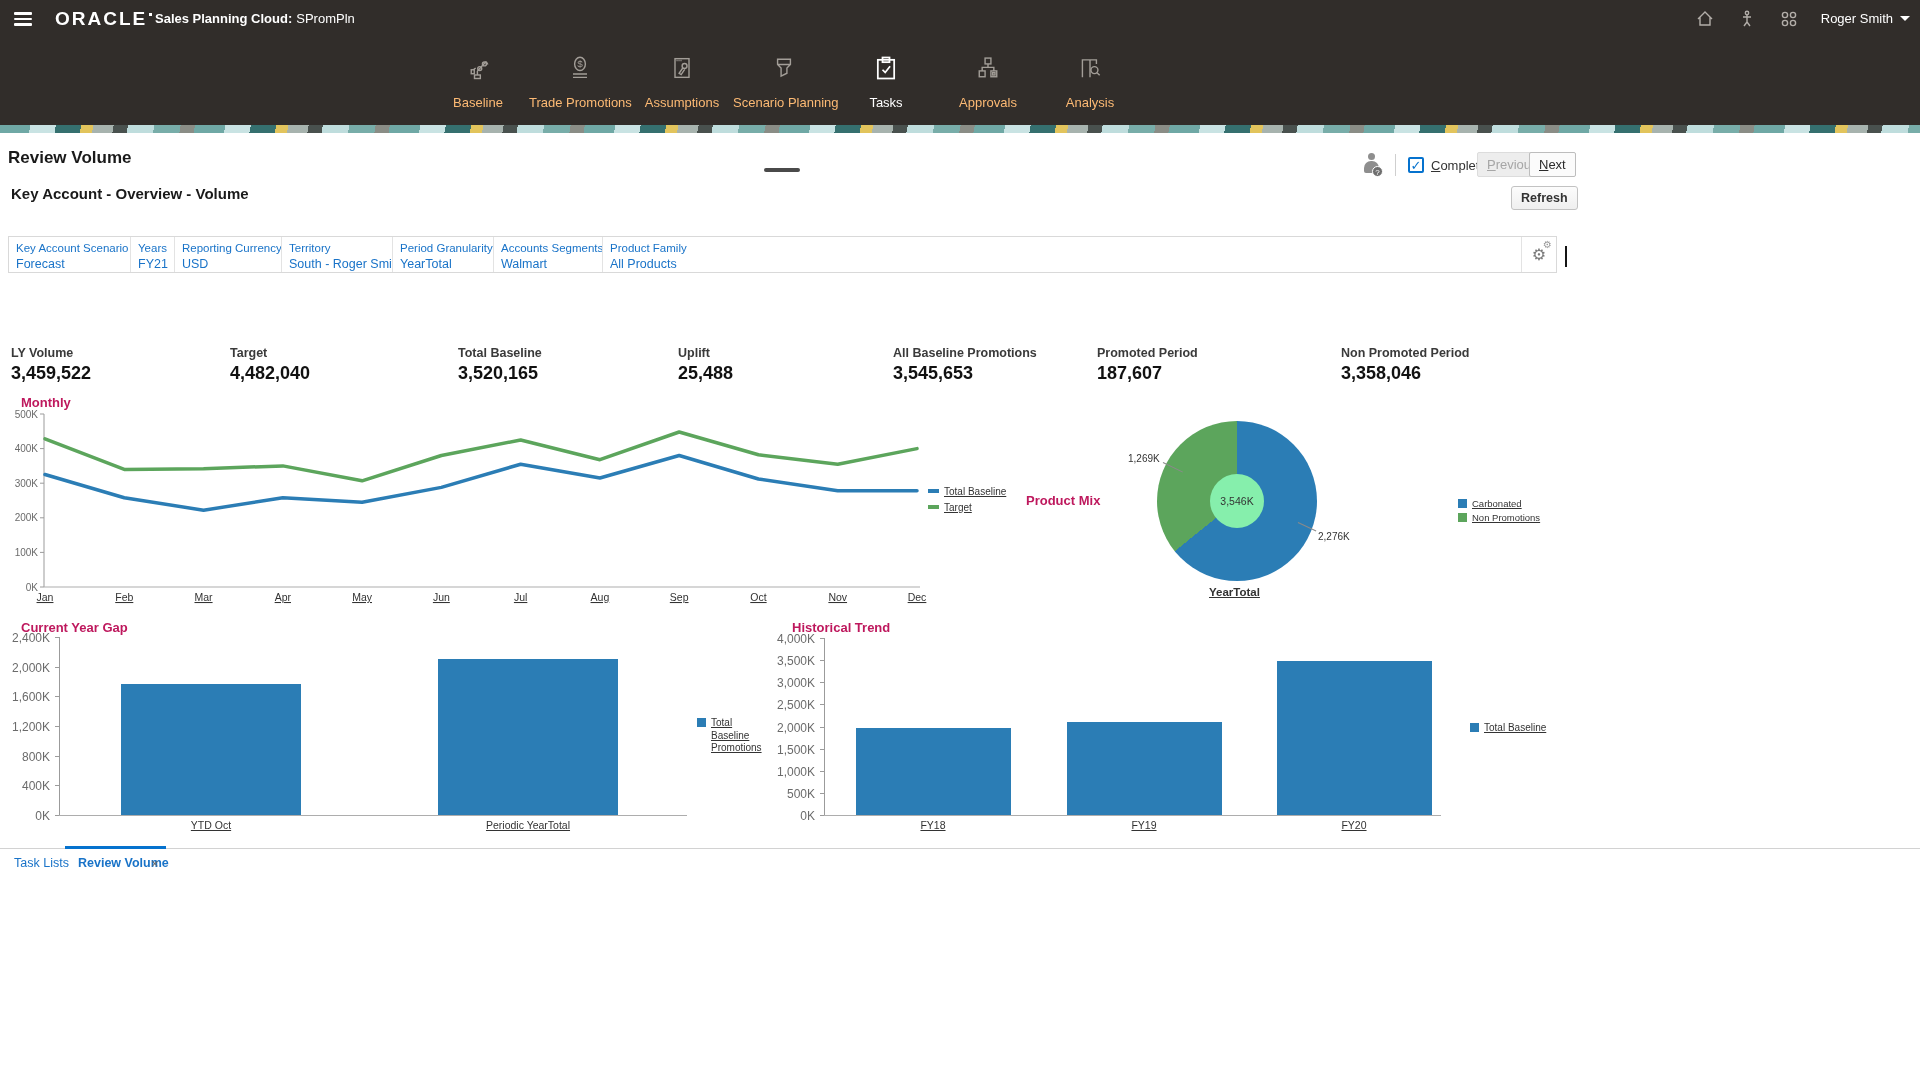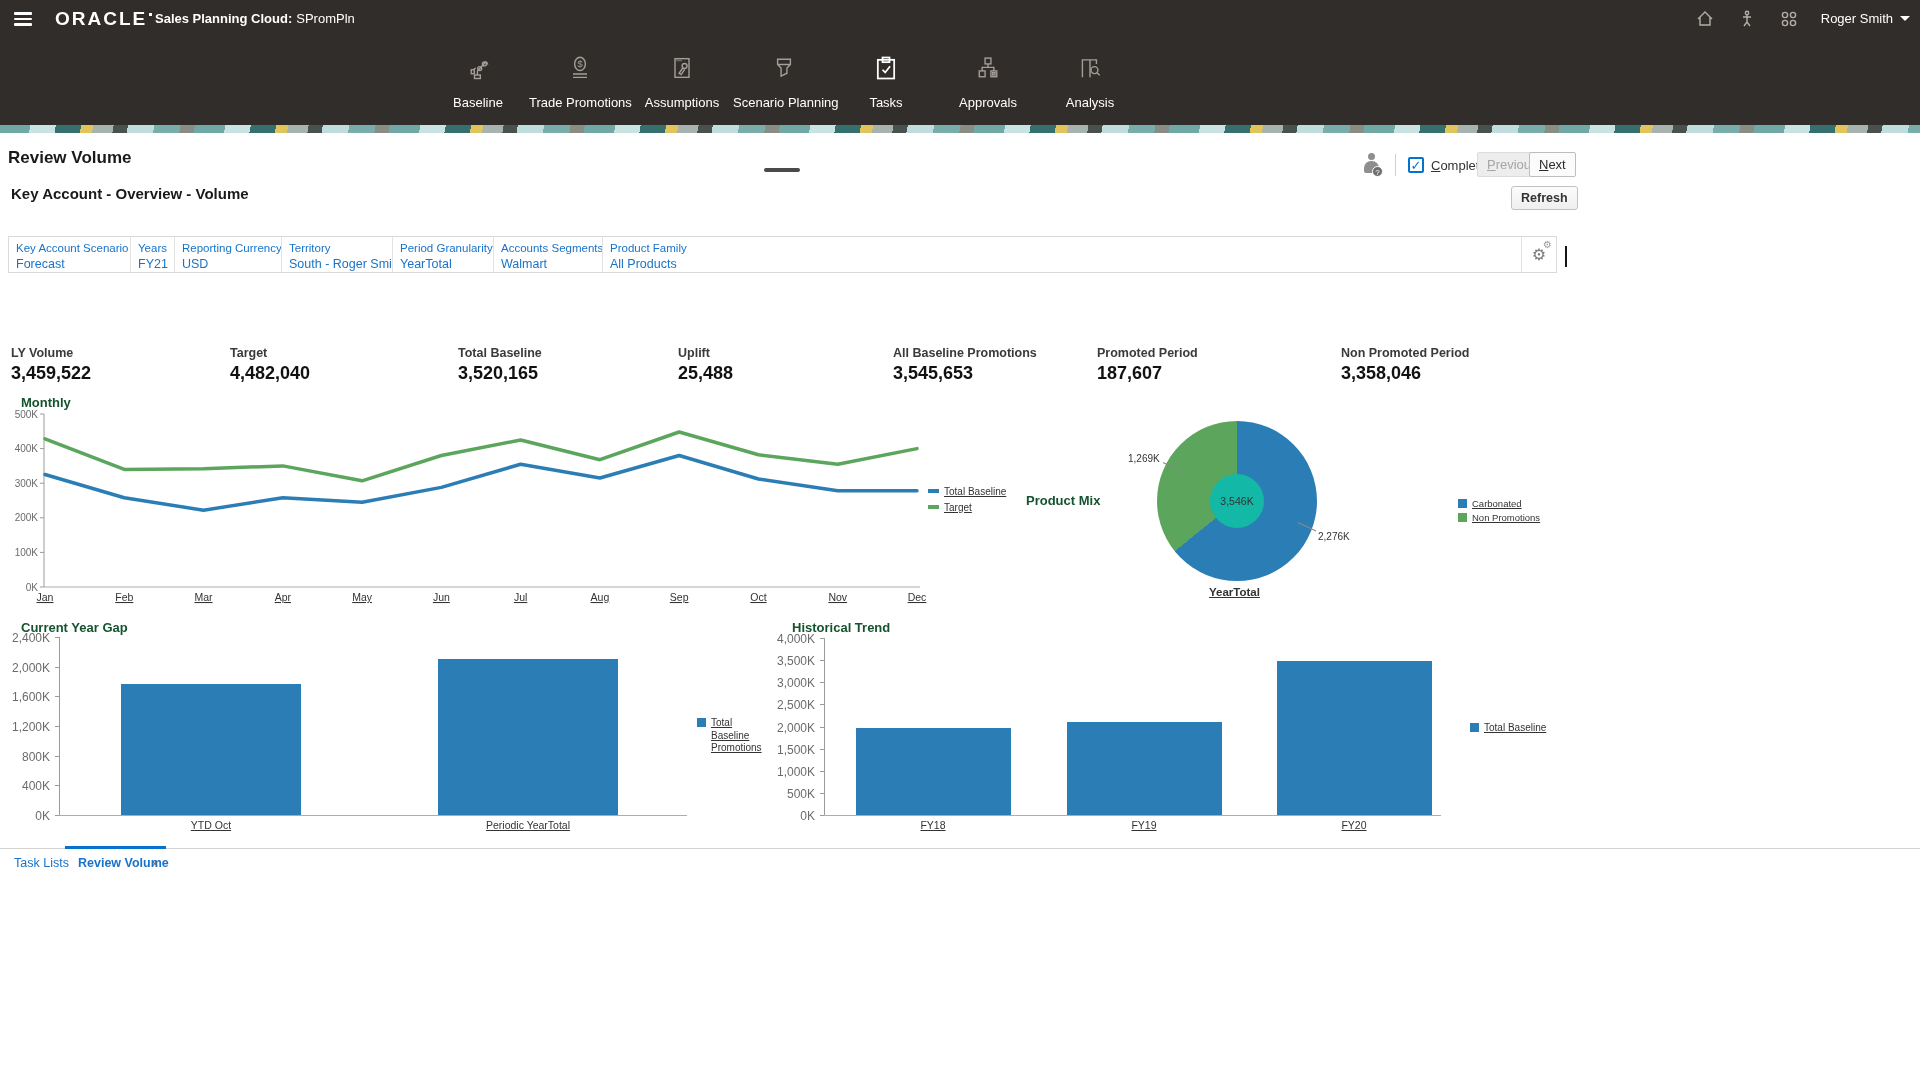--- a/index.html
+++ b/index.html
@@ -19,21 +19,21 @@
   .tb-ic svg { stroke:#B3AEA9; fill:none; stroke-width:1.4; }
   .user-menu { color:#fff; font-size:13px; display:flex; align-items:center; gap:7px; cursor:pointer; }
   .caret-down { display:inline-block; width:0; height:0; border-left:5px solid transparent; border-right:5px solid transparent; border-top:5px solid #fff; }
 
   
   .navbar { position:absolute; left:0; top:37px; width:1920px; height:88px; background:#312D2A; }
   .nav-items { position:absolute; left:427px; top:0; display:flex; }
   .nav-item { width:102px; text-align:center; padding-top:17px; cursor:pointer; }
   .nav-item .nico { display:inline-block; width:28px; height:28px; }
   .nav-item .nico svg { stroke:#A39E98; fill:none; stroke-width:1.2; width:28px; height:28px; }
-  .nav-item .nlabel { display:block; margin-top:9px; font-size:13px; color:#ffffff; white-space:nowrap; }
+  .nav-item .nlabel { display:block; margin-top:9px; font-size:13px; color:#fdba74; white-space:nowrap; }
   .nav-item.active .nico svg { stroke:#FFFFFF; stroke-width:1.5; }
   .nav-item.active .nlabel { color:#FFFFFF; }
 
   
   .strip { position:absolute; left:0; top:125px; width:1920px; height:8px;
     background:
       repeating-linear-gradient(100deg,#6FA8A5 0 30px,#C9E3E3 30px 55px,#35706F 55px 80px,#E2C45C 80px 92px,#A7B3AE 92px 112px,#49514E 112px 126px,#BFDDDD 126px 152px,#78ADA9 152px 178px,#8A8D86 178px 192px); }
   .nav-handle { position:absolute; left:764px; top:168px; width:36px; height:4px; background:#4A4A4A; border-radius:2px; cursor:pointer; }
 
   
@@ -61,21 +61,21 @@
   .gear-big { font-size:16px; color:#7A7A7A; line-height:16px; }
   .gear-small { position:absolute; right:4px; top:3px; font-size:10px; color:#9A9A9A; line-height:10px; }
   .text-caret { position:absolute; left:1565px; top:246px; width:2px; height:21px; background:#151515; }
 
   
   .kpi { position:absolute; top:346px; }
   .kpi .kl { font-size:12.5px; font-weight:bold; color:#3a3a3a; }
   .kpi .kv { font-size:18px; font-weight:bold; color:#111; margin-top:3px; }
 
   
-  .chart-title { position:absolute; font-size:13px; font-weight:bold; color:#14532d; }
+  .chart-title { position:absolute; font-size:13px; font-weight:bold; color:#be185d; }
   .legend { position:absolute; }
   .legend-row { display:flex; align-items:flex-start; gap:5px; font-size:10px; color:#333; margin-bottom:3px; }
   .swatch-line { width:11px; height:4px; margin-top:3px; }
   .swatch-sq { width:9px; height:9px; margin-top:1px; flex:none; }
   .legend-label { text-decoration:underline; cursor:pointer; line-height:1.25; }
 
   #monthly-wrap { position:absolute; left:0; top:392px; width:945px; height:218px; }
   #monthly-plot { position:absolute; left:0; top:12px; }
   #monthly-plot text { font-family:"Liberation Sans","DejaVu Sans",sans-serif; }
   #monthly-plot .tick { font-size:10px; fill:#6b6b6b; }
@@ -88,21 +88,21 @@
   .axis-v { position:absolute; width:1px; background:#9b9b9b; }
   .axis-h { position:absolute; height:1px; background:#ADADAD; }
   .ytick { position:absolute; text-align:right; font-size:12px; color:#6b6b6b; }
   .tickmark { position:absolute; width:4px; height:1px; background:#9b9b9b; }
   .vbar { position:absolute; cursor:pointer; }
   .xlab { position:absolute; text-align:center; font-size:10.5px; color:#333; text-decoration:underline; cursor:pointer; }
 
   
   #pie-wrap { position:absolute; left:1125px; top:421px; width:290px; height:185px; }
   #pie { position:absolute; left:32px; top:0; width:160px; height:160px; border-radius:50%; cursor:pointer; }
-  .pie-hole { position:absolute; left:85px; top:53px; width:54px; height:54px; border-radius:50%; background:#14b8a6; display:flex; align-items:center; justify-content:center; font-size:10.5px; color:#333; }
+  .pie-hole { position:absolute; left:85px; top:53px; width:54px; height:54px; border-radius:50%; background:#86efac; display:flex; align-items:center; justify-content:center; font-size:10.5px; color:#333; }
   .pie-callout { position:absolute; font-size:10px; color:#333; }
   .pc1 { left:3px; top:32px; }
   .pc2 { left:193px; top:110px; }
   .leader { position:absolute; height:1px; background:#8a8a8a; transform-origin:left center; }
   .l1 { left:38px; top:41px; width:22px; transform:rotate(26deg); }
   .l2 { left:173px; top:101px; width:20px; transform:rotate(25deg); }
   #pie-footer { position:absolute; left:1209px; top:586px; font-size:11.5px; font-weight:bold; color:#333; text-decoration:underline; cursor:pointer; }
   #pie-legend { left:1458px; top:498px; }
   #pie-legend .legend-row { font-size:9.5px; margin-bottom:2px; }
 

